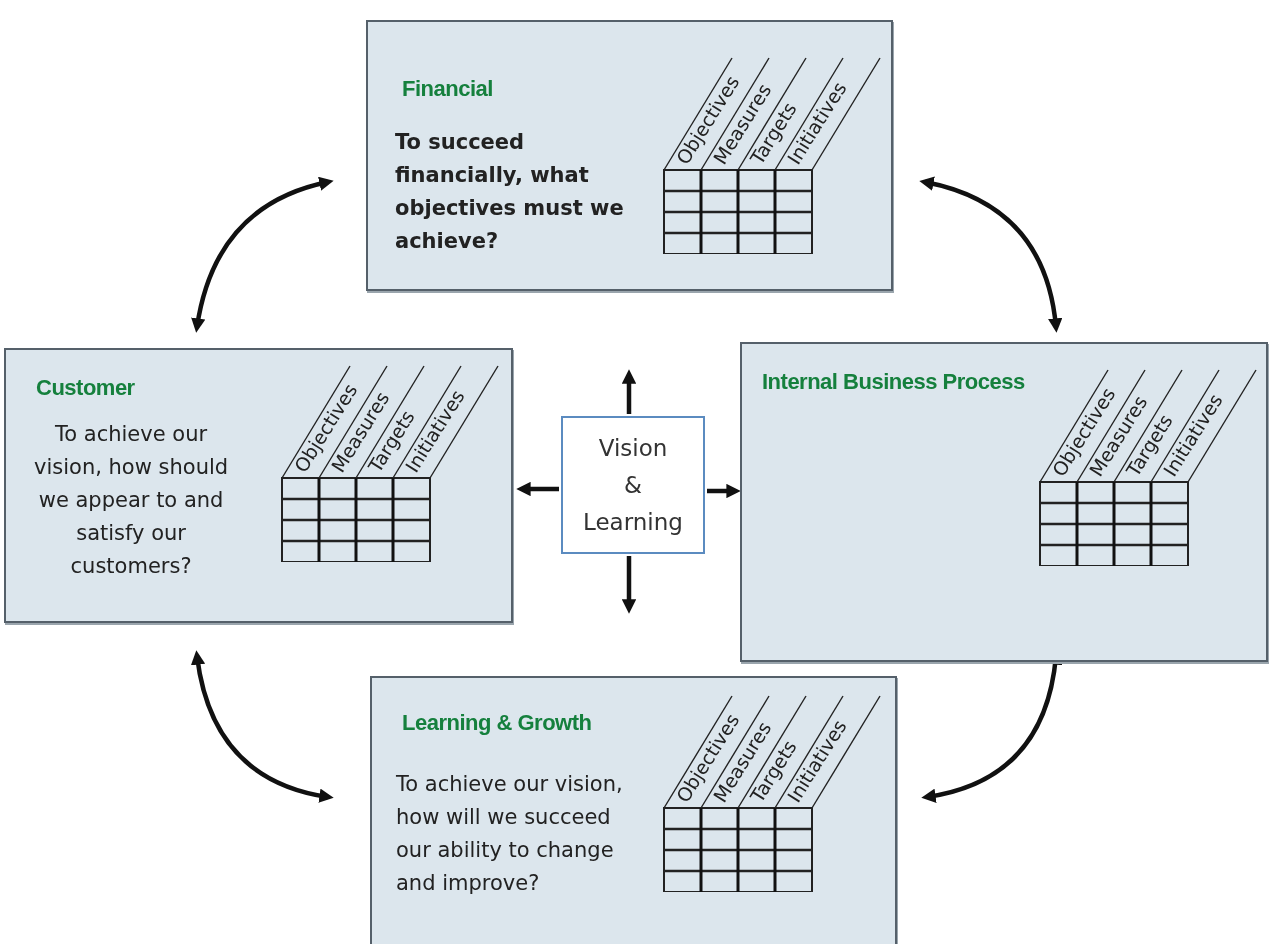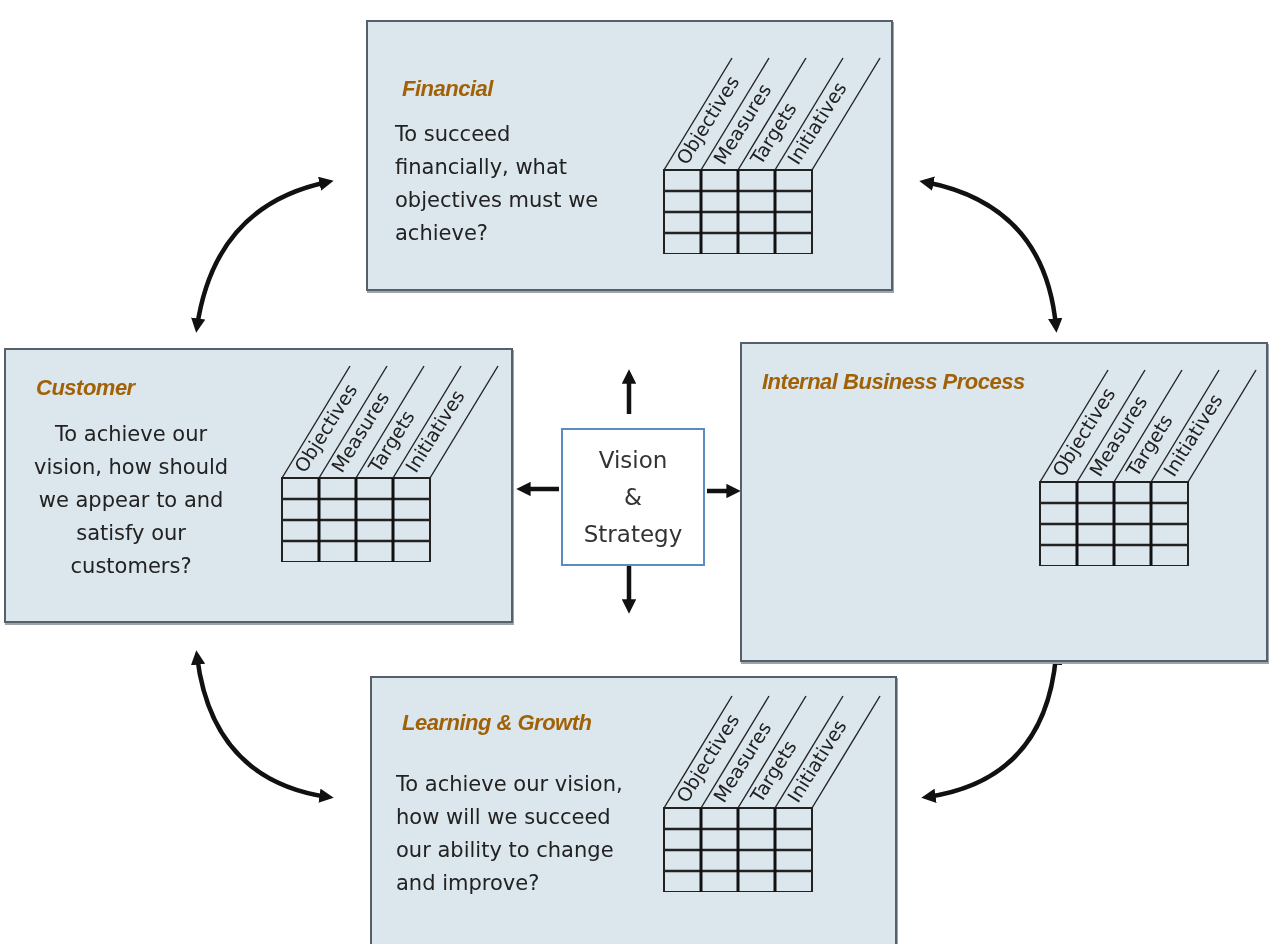--- a/index.html
+++ b/index.html
@@ -1,27 +1,27 @@
 <!DOCTYPE html>
 <html><head>
 <meta charset="utf-8">
 <style>
   html, body { margin: 0; padding: 0; background: #ffffff; }
   body { width: 1280px; height: 944px; position: relative; overflow: hidden;
          font-family: "DejaVu Sans", sans-serif; color: #1a1a1a; }
   .box { position: absolute; background: #dce6ed; border: 2px solid #55606a;
          box-sizing: border-box; box-shadow: 1px 2px 0 #9aa5ad; }
   .box .title { position: absolute; font-family: "Liberation Sans", sans-serif;
-         font-weight: bold; font-size: 22px; letter-spacing: -0.5px; color: #a16207; white-space: nowrap; font-style: italic; }
+         font-weight: bold; font-size: 22px; letter-spacing: -0.5px; color: #15803d; white-space: nowrap; }
   .box .question { position: absolute; font-size: 21px; line-height: 33px; color: #222; white-space: pre-line; }
   .scorecard { position: absolute; width: 230px; height: 200px; }
   #vision { position: absolute; left: 561px; top: 416px; width: 144px; height: 138px;
          background: #ffffff; border: 2px solid #5b8bc0; box-sizing: border-box;
          display: flex; flex-direction: column; align-items: center; justify-content: center;
-         font-size: 23px; line-height: 37px; color: #333; margin-top: 12px; }
+         font-size: 23px; line-height: 37px; color: #333; }
   svg.overlay { position: absolute; left: 0; top: 0; }
 </style>
 </head>
 <body>
 
 <svg class="overlay" width="1280" height="944">
   <defs>
     <marker id="ah" viewBox="0 0 10 10" refX="6" refY="5" markerWidth="3.2" markerHeight="3.2" orient="auto-start-reverse">
       <path d="M0,0 L10,5 L0,10 z" fill="#111"></path>
     </marker>
@@ -33,21 +33,21 @@
   <path d="M1056,656 Q1045,780 927,797" fill="none" stroke="#111" stroke-width="4.5" marker-start="url(#ah)" marker-end="url(#ah)"></path>
 
   <line x1="629" y1="414" x2="629" y2="375" stroke="#111" stroke-width="4.5" marker-end="url(#ah)"></line>
   <line x1="629" y1="556" x2="629" y2="608" stroke="#111" stroke-width="4.5" marker-end="url(#ah)"></line>
   <line x1="559" y1="489" x2="522" y2="489" stroke="#111" stroke-width="4.5" marker-end="url(#ah)"></line>
   <line x1="707" y1="491" x2="735" y2="491" stroke="#111" stroke-width="4.5" marker-end="url(#ah)"></line>
 </svg>
 
 <div class="box" style="left:366px;top:20px;width:527px;height:271px;">
   <div class="title" style="left:34px;top:54px;">Financial</div>
-  <div class="question" style="left:27px;top:96px;">To succeed
+  <div class="question" style="left:27px;top:104px;font-weight:bold;">To succeed
 financially, what
 objectives must we
 achieve?</div>
   <svg class="scorecard" style="left:294px;top:32px;">
       <rect x="2" y="116" width="148" height="84" fill="#dce6ed" stroke="#222" stroke-width="2"></rect>
       <line x1="2" y1="137" x2="150" y2="137" stroke="#222" stroke-width="2.5"></line>
       <line x1="2" y1="158" x2="150" y2="158" stroke="#222" stroke-width="2.5"></line>
       <line x1="2" y1="179" x2="150" y2="179" stroke="#222" stroke-width="2.5"></line>
       <line x1="39" y1="116" x2="39" y2="200" stroke="#111" stroke-width="3"></line>
       <line x1="76" y1="116" x2="76" y2="200" stroke="#111" stroke-width="3"></line>
@@ -135,14 +135,14 @@
       <text x="24.94" y="112" font-size="19" fill="#222" font-family="DejaVu Sans, sans-serif" transform="rotate(-58 24.94 112)">Objectives</text>
       <text x="61.94" y="112" font-size="19" fill="#222" font-family="DejaVu Sans, sans-serif" transform="rotate(-58 61.94 112)">Measures</text>
       <text x="98.94" y="112" font-size="19" fill="#222" font-family="DejaVu Sans, sans-serif" transform="rotate(-58 98.94 112)">Targets</text>
       <text x="135.94" y="112" font-size="19" fill="#222" font-family="DejaVu Sans, sans-serif" transform="rotate(-58 135.94 112)">Initiatives</text>
     </svg>
 </div>
 
 <div id="vision">
   <span>Vision</span>
   <span>&amp;</span>
-  <span>Strategy</span>
+  <span>Learning</span>
 </div>
 
 </body></html>

